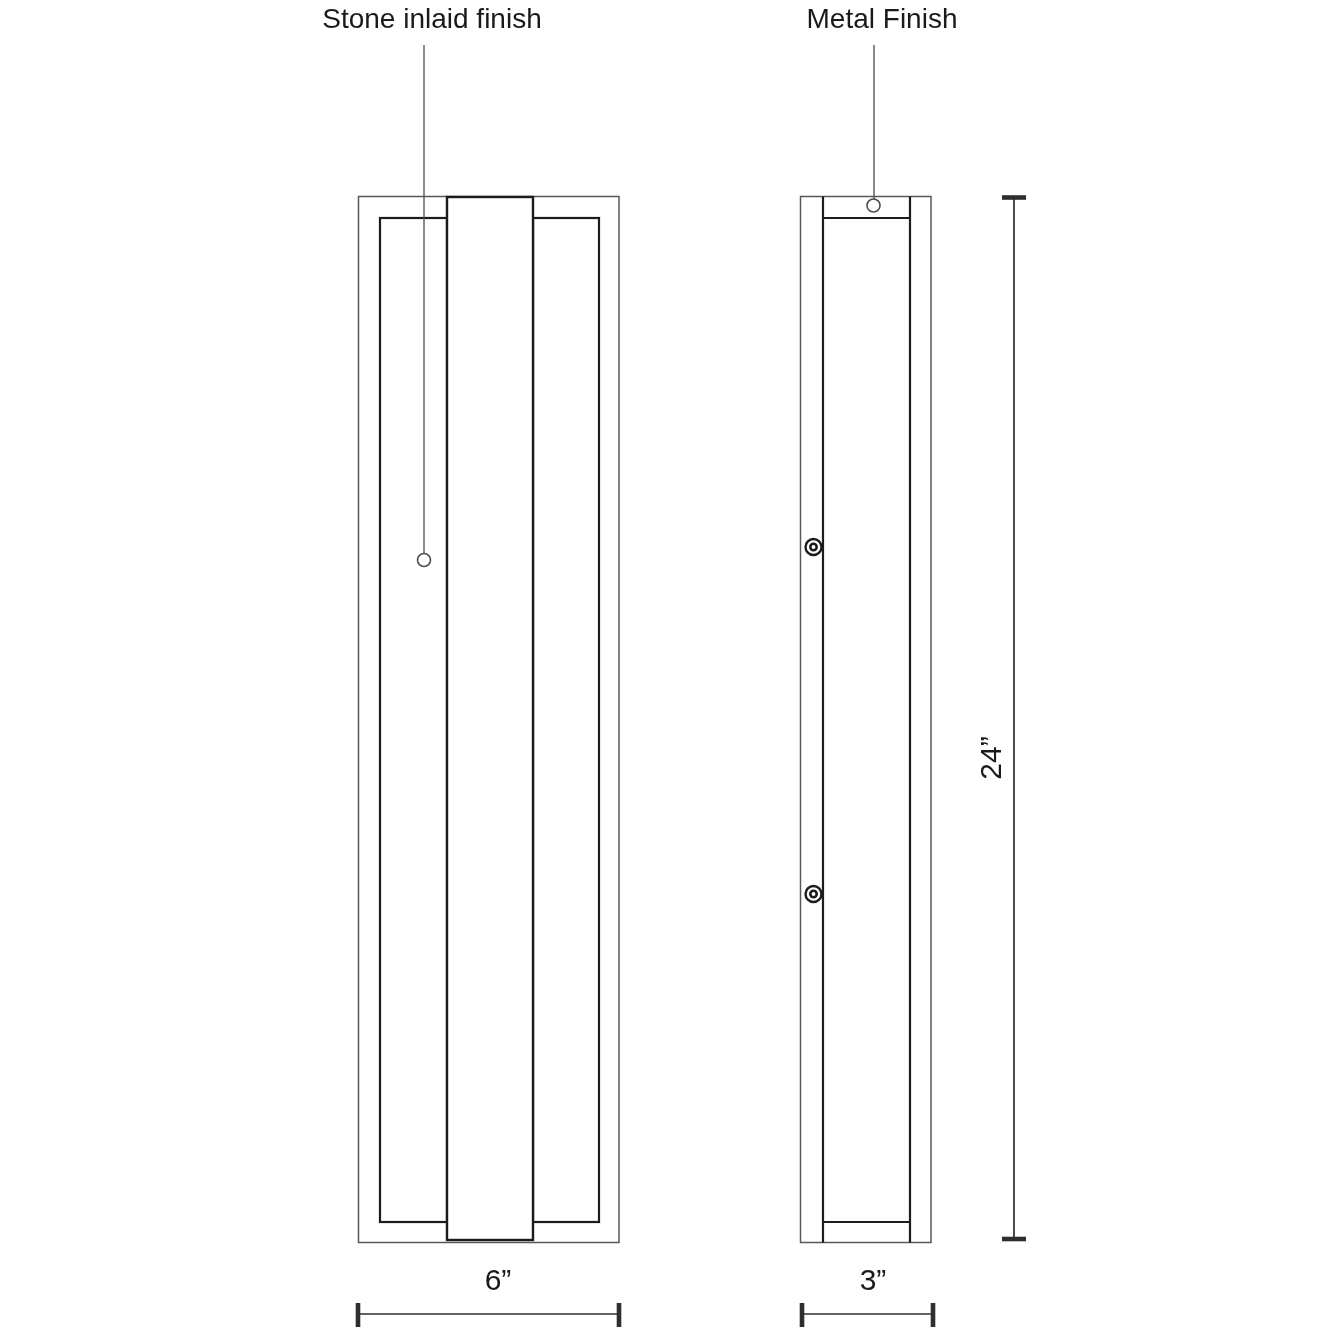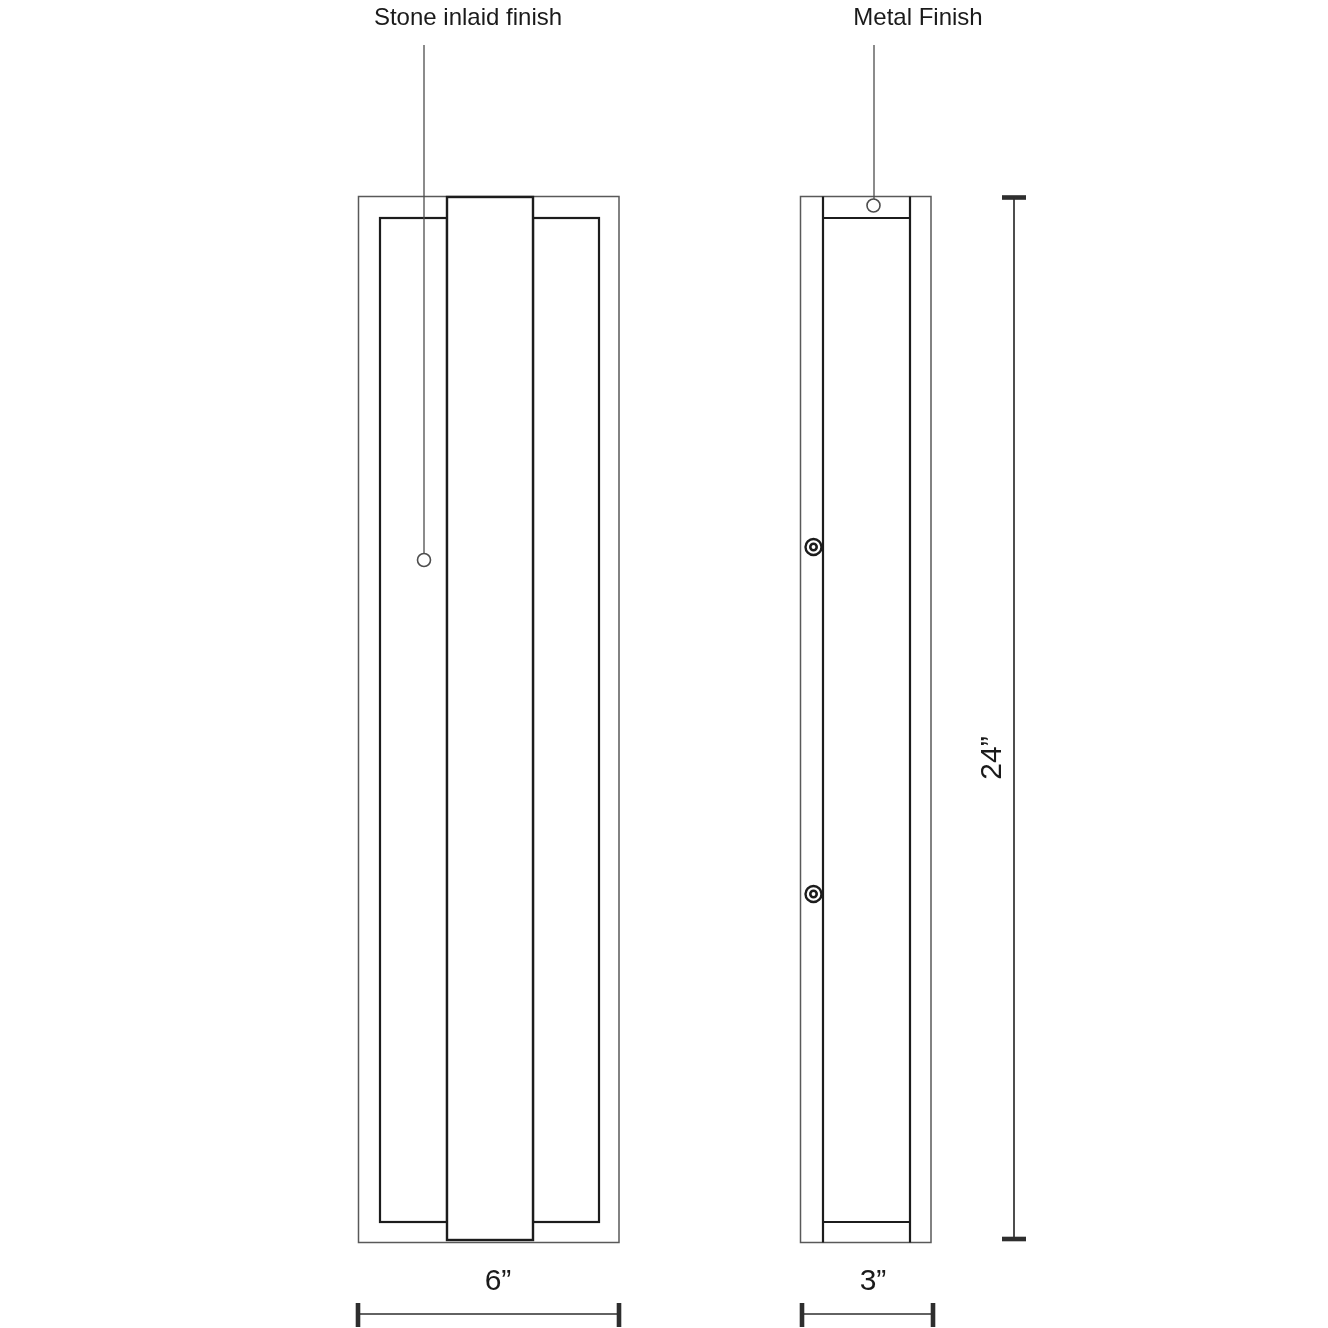--- a/index.html
+++ b/index.html
@@ -18,26 +18,25 @@
     height: 1328px;
     background: var(--background);
     font-family: "Liberation Sans", sans-serif;
     color: var(--text);
     overflow: hidden;
   }
   .drawing-svg { position: absolute; left: 0; top: 0; }
 
   .label {
     position: absolute;
-    font-size: 24px;
+    font-size: 28px;
     line-height: 1.1;
     white-space: nowrap;
     transform: translateX(-50%);
     color: var(--text);
-    margin-left: 36px;
   }
   .label-stone { left: 432px; top: 4px; }
   .label-metal { left: 882px; top: 4px; }
 
   .dim-label {
     position: absolute;
     font-size: 30px;
     white-space: nowrap;
     transform: translateX(-50%);
     color: var(--text);

